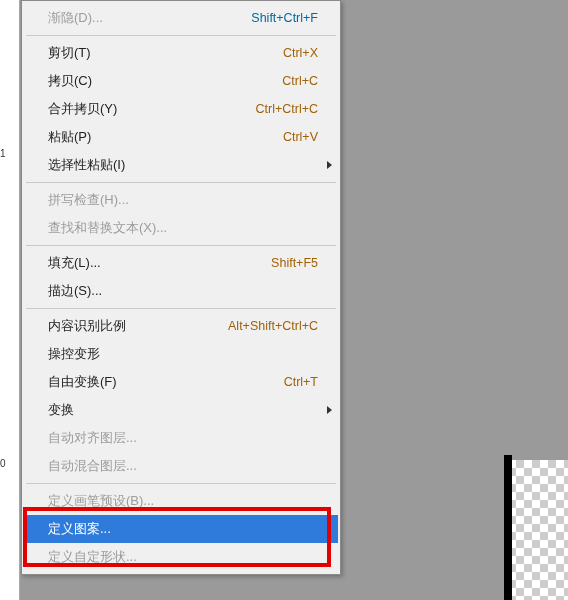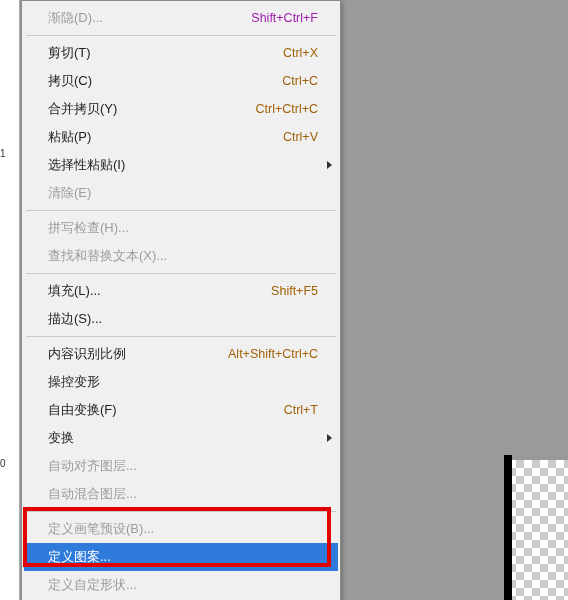--- a/index.html
+++ b/index.html
@@ -40,21 +40,21 @@
     align-items: center;
     padding: 5px 20px 5px 24px;
     color: #222;
     cursor: default;
     position: relative;
   }
   .menu-item.disabled { color: #9c9c9c; gap: 14px; }
   .menu-item.highlighted { background: #2f7bdb; color: #fff; }
   .menu-item .label { white-space: nowrap; }
   .menu-item .shortcut { color: #a16207; font-size: 12.5px; }
-  .menu-item.disabled .shortcut { color: #a21caf; }
+  .menu-item.disabled .shortcut { color: #0369a1; }
   .sep { height: 1px; background: #c9c9c9; margin: 3px 2px; }
   .submenu-arrow {
     position: absolute;
     right: 6px;
     top: 50%;
     transform: translateY(-50%);
     width: 0; height: 0;
     border-left: 5px solid #333;
     border-top: 4px solid transparent;
     border-bottom: 4px solid transparent;
@@ -121,23 +121,20 @@
     <span class="shortcut">Ctrl+Ctrl+C</span>
   </div>
   <div class="menu-item">
     <span class="label">粘贴(P)</span>
     <span class="shortcut">Ctrl+V</span>
   </div>
   <div class="menu-item">
     <span class="label">选择性粘贴(I)</span>
     <span class="submenu-arrow"></span>
   </div>
-  <div class="menu-item disabled">
-    <span class="label">清除(E)</span>
-  </div>
 
   <div class="sep"></div>
 
   <div class="menu-item disabled">
     <span class="label">拼写检查(H)...</span>
   </div>
   <div class="menu-item disabled">
     <span class="label">查找和替换文本(X)...</span>
   </div>
 

